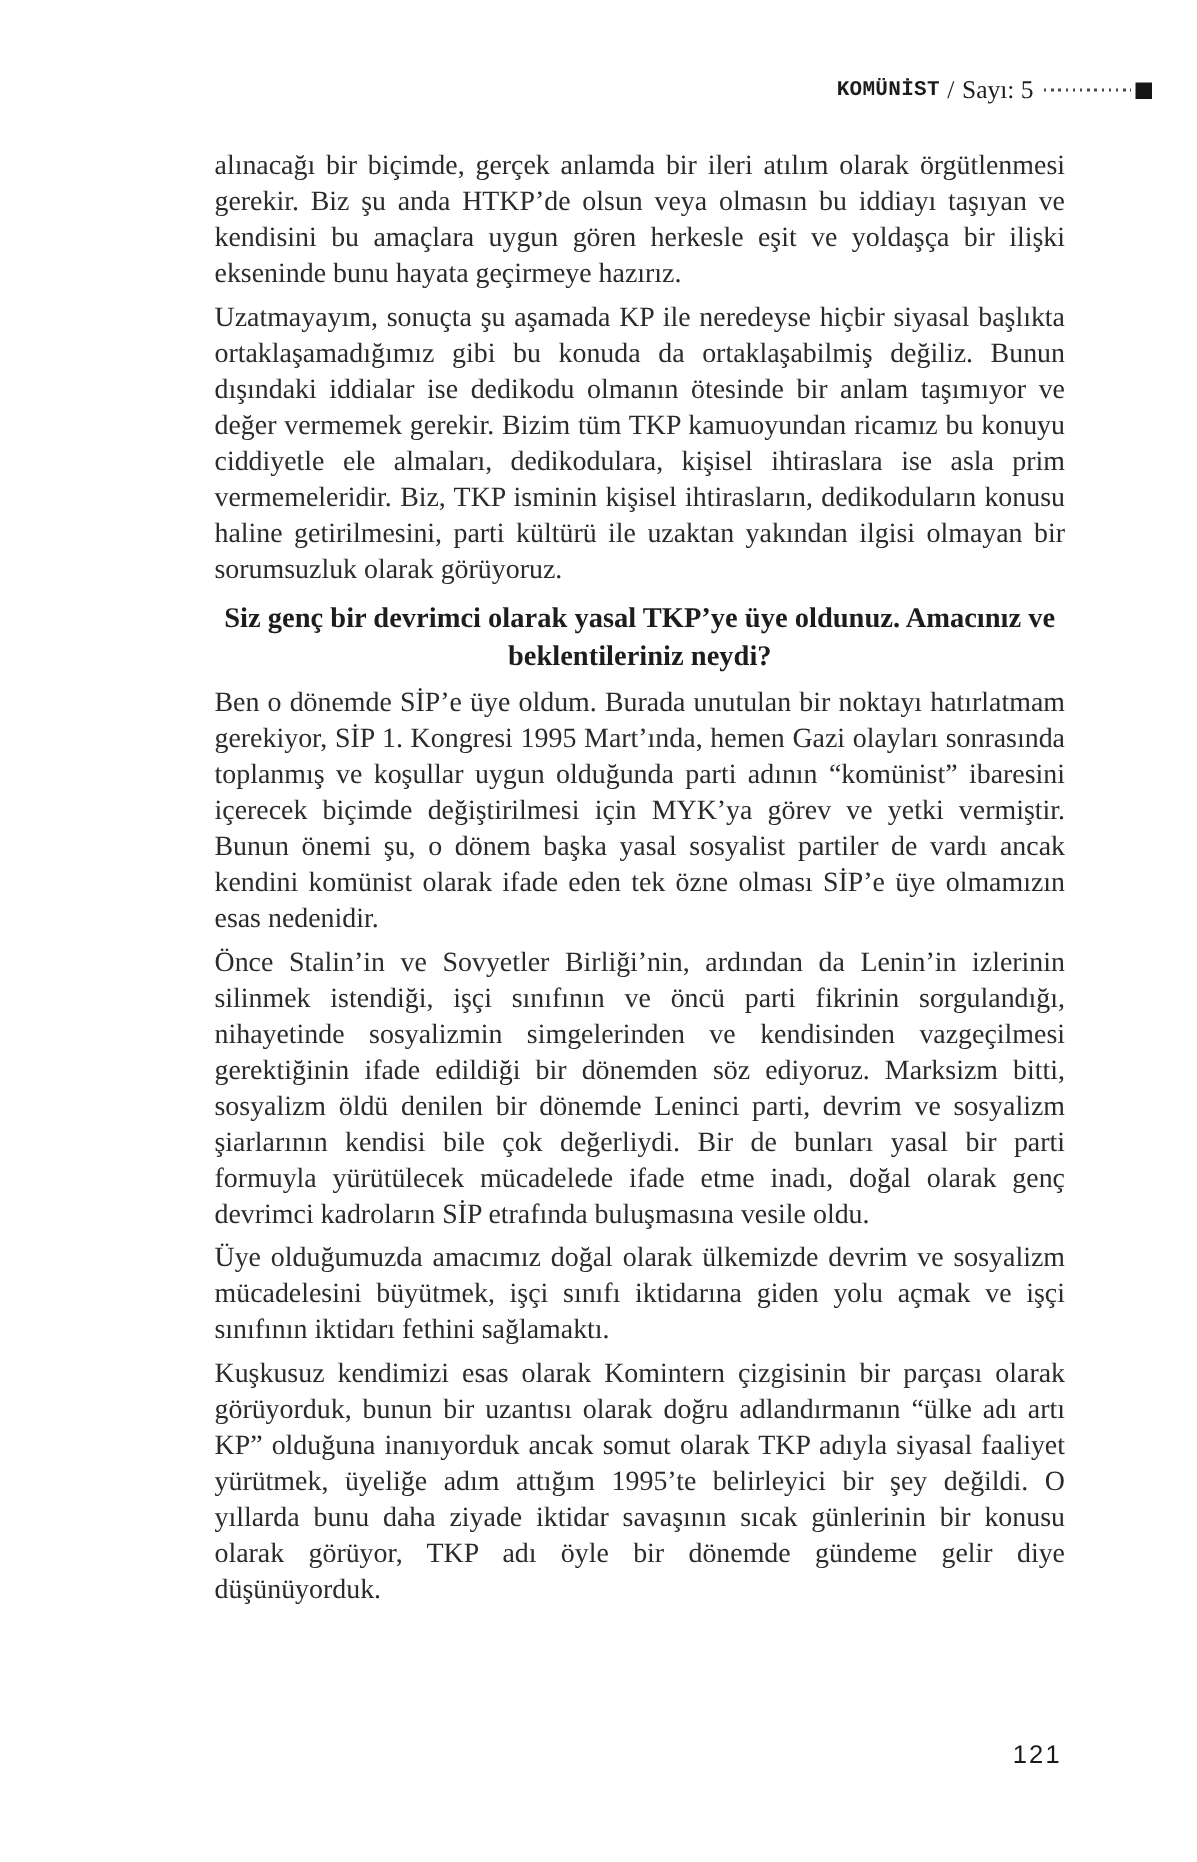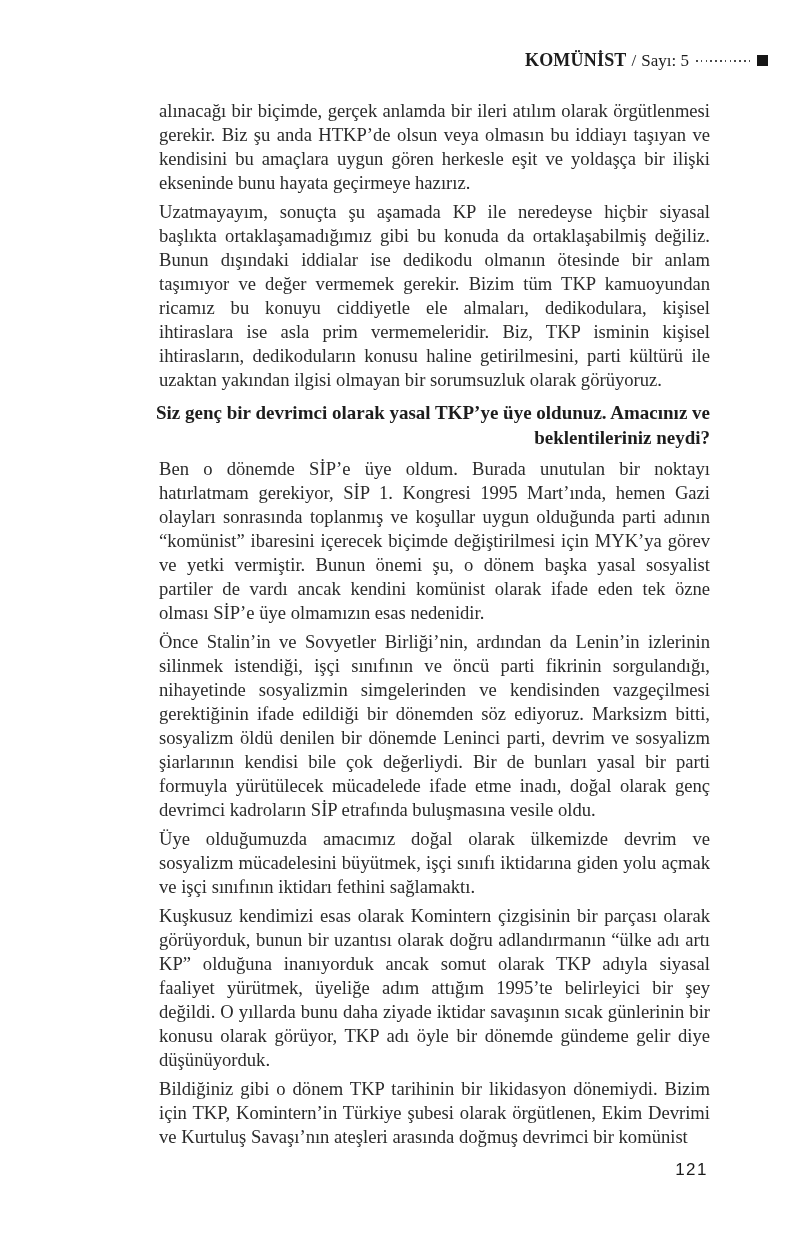--- a/index.html
+++ b/index.html
@@ -21,22 +21,23 @@
     position: absolute;
     top: 50px;
     right: 30px;
     display: flex;
     align-items: center;
     color: #1c1c1c;
     white-space: nowrap;
   }
   .journal-name {
     font-weight: 700;
-    font-size: 18px;
+    font-size: 14px;
     letter-spacing: 0.2px;
+    font-family: Liberation Mono, monospace;
   }
   .header-separator {
     font-size: 17px;
     margin: 0 5px 0 5px;
   }
   .issue-label {
     font-size: 17px;
   }
   .dotted-leader {
     width: 58px;
@@ -57,29 +58,29 @@
     position: absolute;
     left: 143px;
     top: 99px;
     width: 567px;
     color: #2b2b2b;
     font-size: 18.6px;
     line-height: 24px;
     text-align: justify;
   }
   .body-para {
-    margin: 0 0 5px 16px;
+    margin: 0 0 5px 0;
   }
   .question-heading {
     font-size: 19px;
     line-height: 25px;
     font-weight: 700;
     color: #1d1d1d;
     margin: 8px 0 7px 0;
-    text-align: right;
+    text-align: center;
   }
 
   
   .page-number {
     position: absolute;
     top: 1160px;
     right: 90px;
     font-family: "Liberation Sans", sans-serif;
     font-weight: 400;
     font-size: 17px;
@@ -101,18 +102,17 @@
   </div>
 
   <div class="article-column">
     <p class="body-para">alınacağı bir biçimde, gerçek anlamda bir ileri atılım olarak örgütlenmesi gerekir. Biz şu anda HTKP’de olsun veya olmasın bu iddiayı taşıyan ve kendisini bu amaçlara uygun gören herkesle eşit ve yoldaşça bir ilişki ekseninde bunu hayata geçirmeye hazırız.</p>
     <p class="body-para">Uzatmayayım, sonuçta şu aşamada KP ile neredeyse hiçbir siyasal başlıkta ortaklaşamadığımız gibi bu konuda da ortaklaşabilmiş değiliz. Bunun dışındaki iddialar ise dedikodu olmanın ötesinde bir anlam taşımıyor ve değer vermemek gerekir. Bizim tüm TKP kamuoyundan ricamız bu konuyu ciddiyetle ele almaları, dedikodulara, kişisel ihtiraslara ise asla prim vermemeleridir. Biz, TKP isminin kişisel ihtirasların, dedikoduların konusu haline getirilmesini, parti kültürü ile uzaktan yakından ilgisi olmayan bir sorumsuzluk olarak görüyoruz.</p>
     <h2 class="question-heading">Siz genç bir devrimci olarak yasal TKP’ye üye oldunuz. Amacınız ve beklentileriniz neydi?</h2>
     <p class="body-para">Ben o dönemde SİP’e üye oldum. Burada unutulan bir noktayı hatırlatmam gerekiyor, SİP 1. Kongresi 1995 Mart’ında, hemen Gazi olayları sonrasında toplanmış ve koşullar uygun olduğunda parti adının “komünist” ibaresini içerecek biçimde değiştirilmesi için MYK’ya görev ve yetki vermiştir. Bunun önemi şu, o dönem başka yasal sosyalist partiler de vardı ancak kendini komünist olarak ifade eden tek özne olması SİP’e üye olmamızın esas nedenidir.</p>
     <p class="body-para">Önce Stalin’in ve Sovyetler Birliği’nin, ardından da Lenin’in izlerinin silinmek istendiği, işçi sınıfının ve öncü parti fikrinin sorgulandığı, nihayetinde sosyalizmin simgelerinden ve kendisinden vazgeçilmesi gerektiğinin ifade edildiği bir dönemden söz ediyoruz. Marksizm bitti, sosyalizm öldü denilen bir dönemde Leninci parti, devrim ve sosyalizm şiarlarının kendisi bile çok değerliydi. Bir de bunları yasal bir parti formuyla yürütülecek mücadelede ifade etme inadı, doğal olarak genç devrimci kadroların SİP etrafında buluşmasına vesile oldu.</p>
     <p class="body-para">Üye olduğumuzda amacımız doğal olarak ülkemizde devrim ve sosyalizm mücadelesini büyütmek, işçi sınıfı iktidarına giden yolu açmak ve işçi sınıfının iktidarı fethini sağlamaktı.</p>
     <p class="body-para">Kuşkusuz kendimizi esas olarak Komintern çizgisinin bir parçası olarak görüyorduk, bunun bir uzantısı olarak doğru adlandırmanın “ülke adı artı KP” olduğuna inanıyorduk ancak somut olarak TKP adıyla siyasal faaliyet yürütmek, üyeliğe adım attığım 1995’te belirleyici bir şey değildi. O yıllarda bunu daha ziyade iktidar savaşının sıcak günlerinin bir konusu olarak görüyor, TKP adı öyle bir dönemde gündeme gelir diye düşünüyorduk.</p>
-    <p class="body-para">Bildiğiniz gibi o dönem TKP tarihinin bir likidasyon dönemiydi. Bizim için TKP, Komintern’in Türkiye şubesi olarak örgütlenen, Ekim Devrimi ve Kurtuluş Savaşı’nın ateşleri arasında doğmuş devrimci bir komünist</p>
   </div>
 
   <div class="page-number">121</div>
 
 </div>
 
 </body></html>

